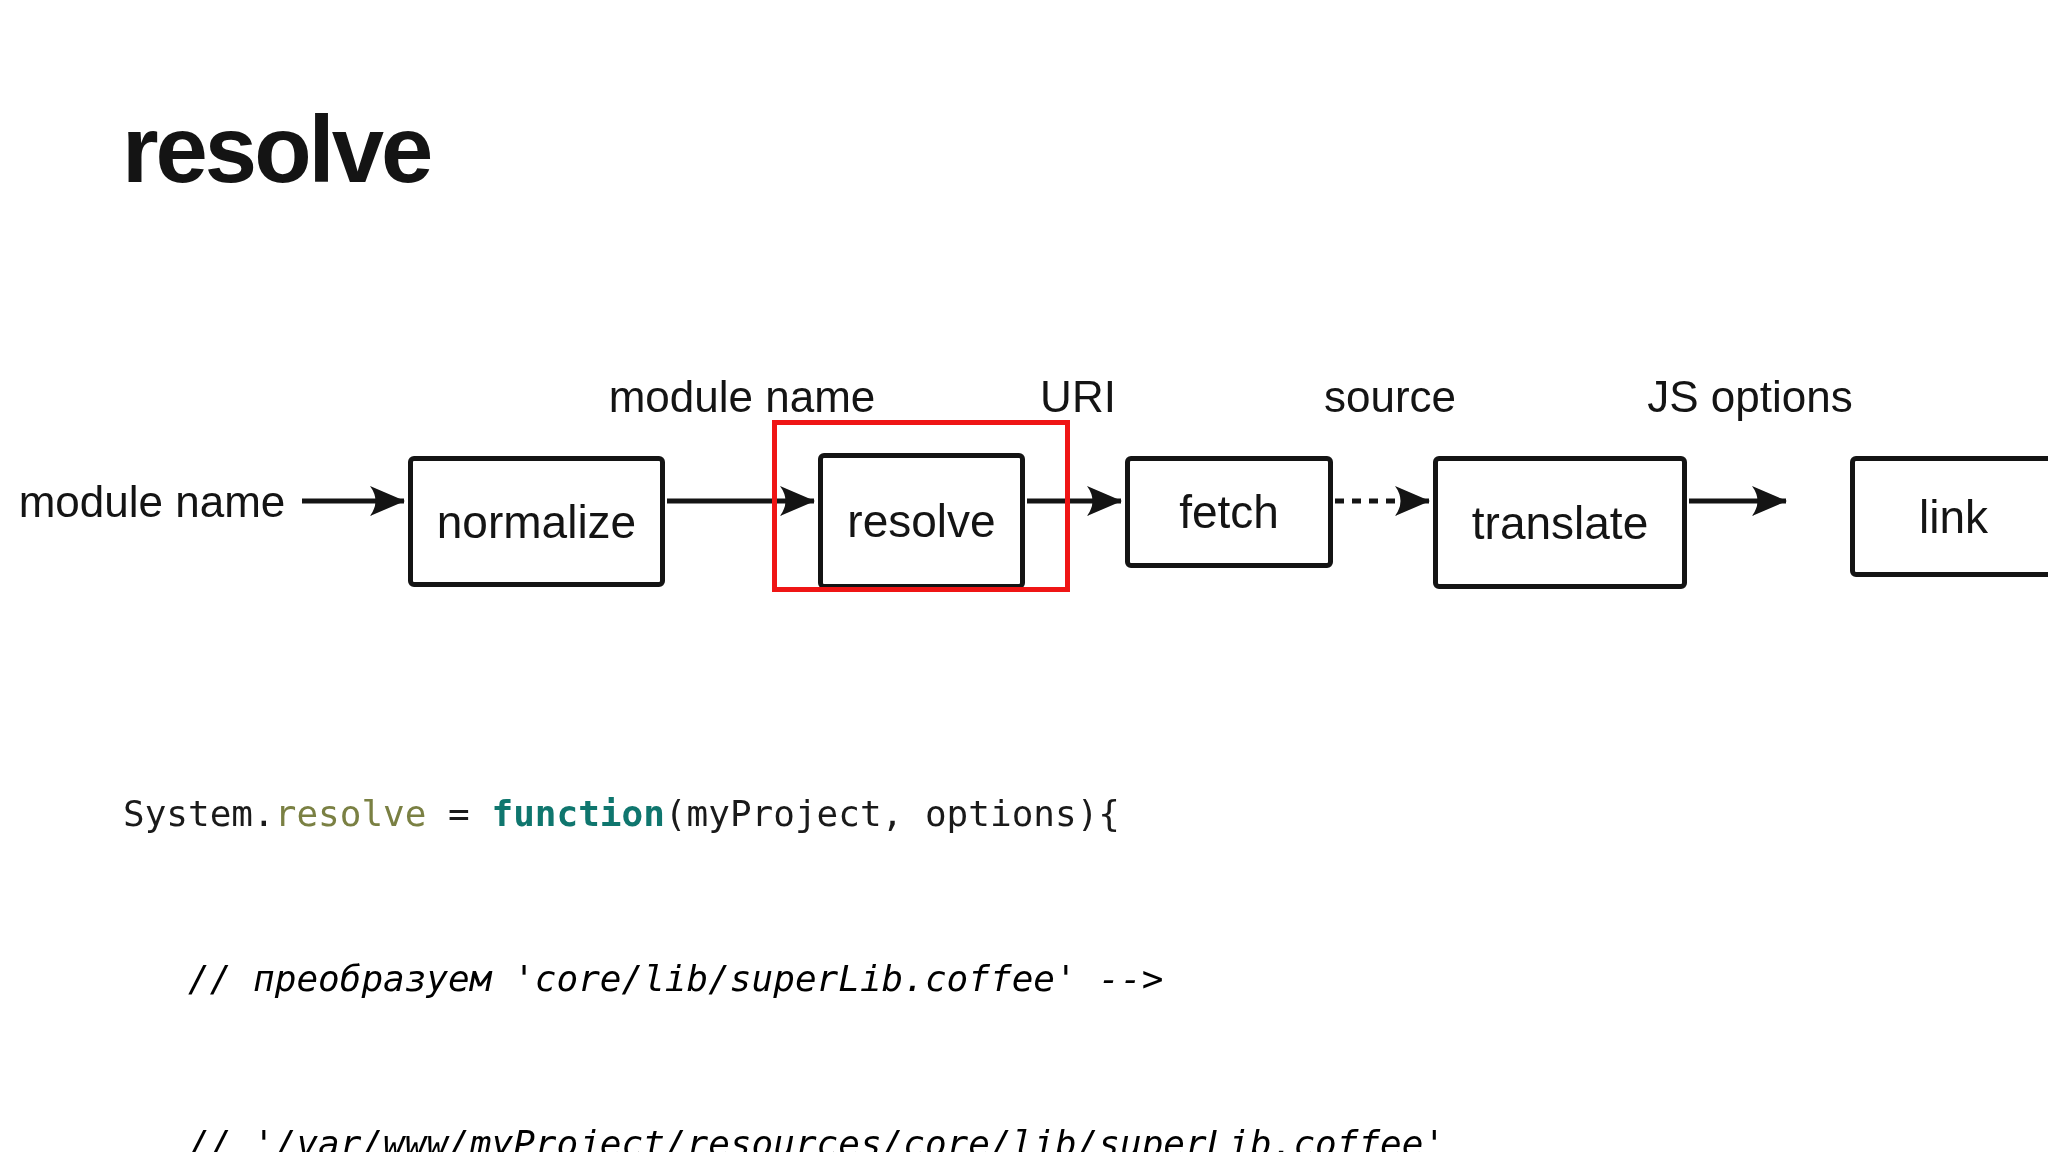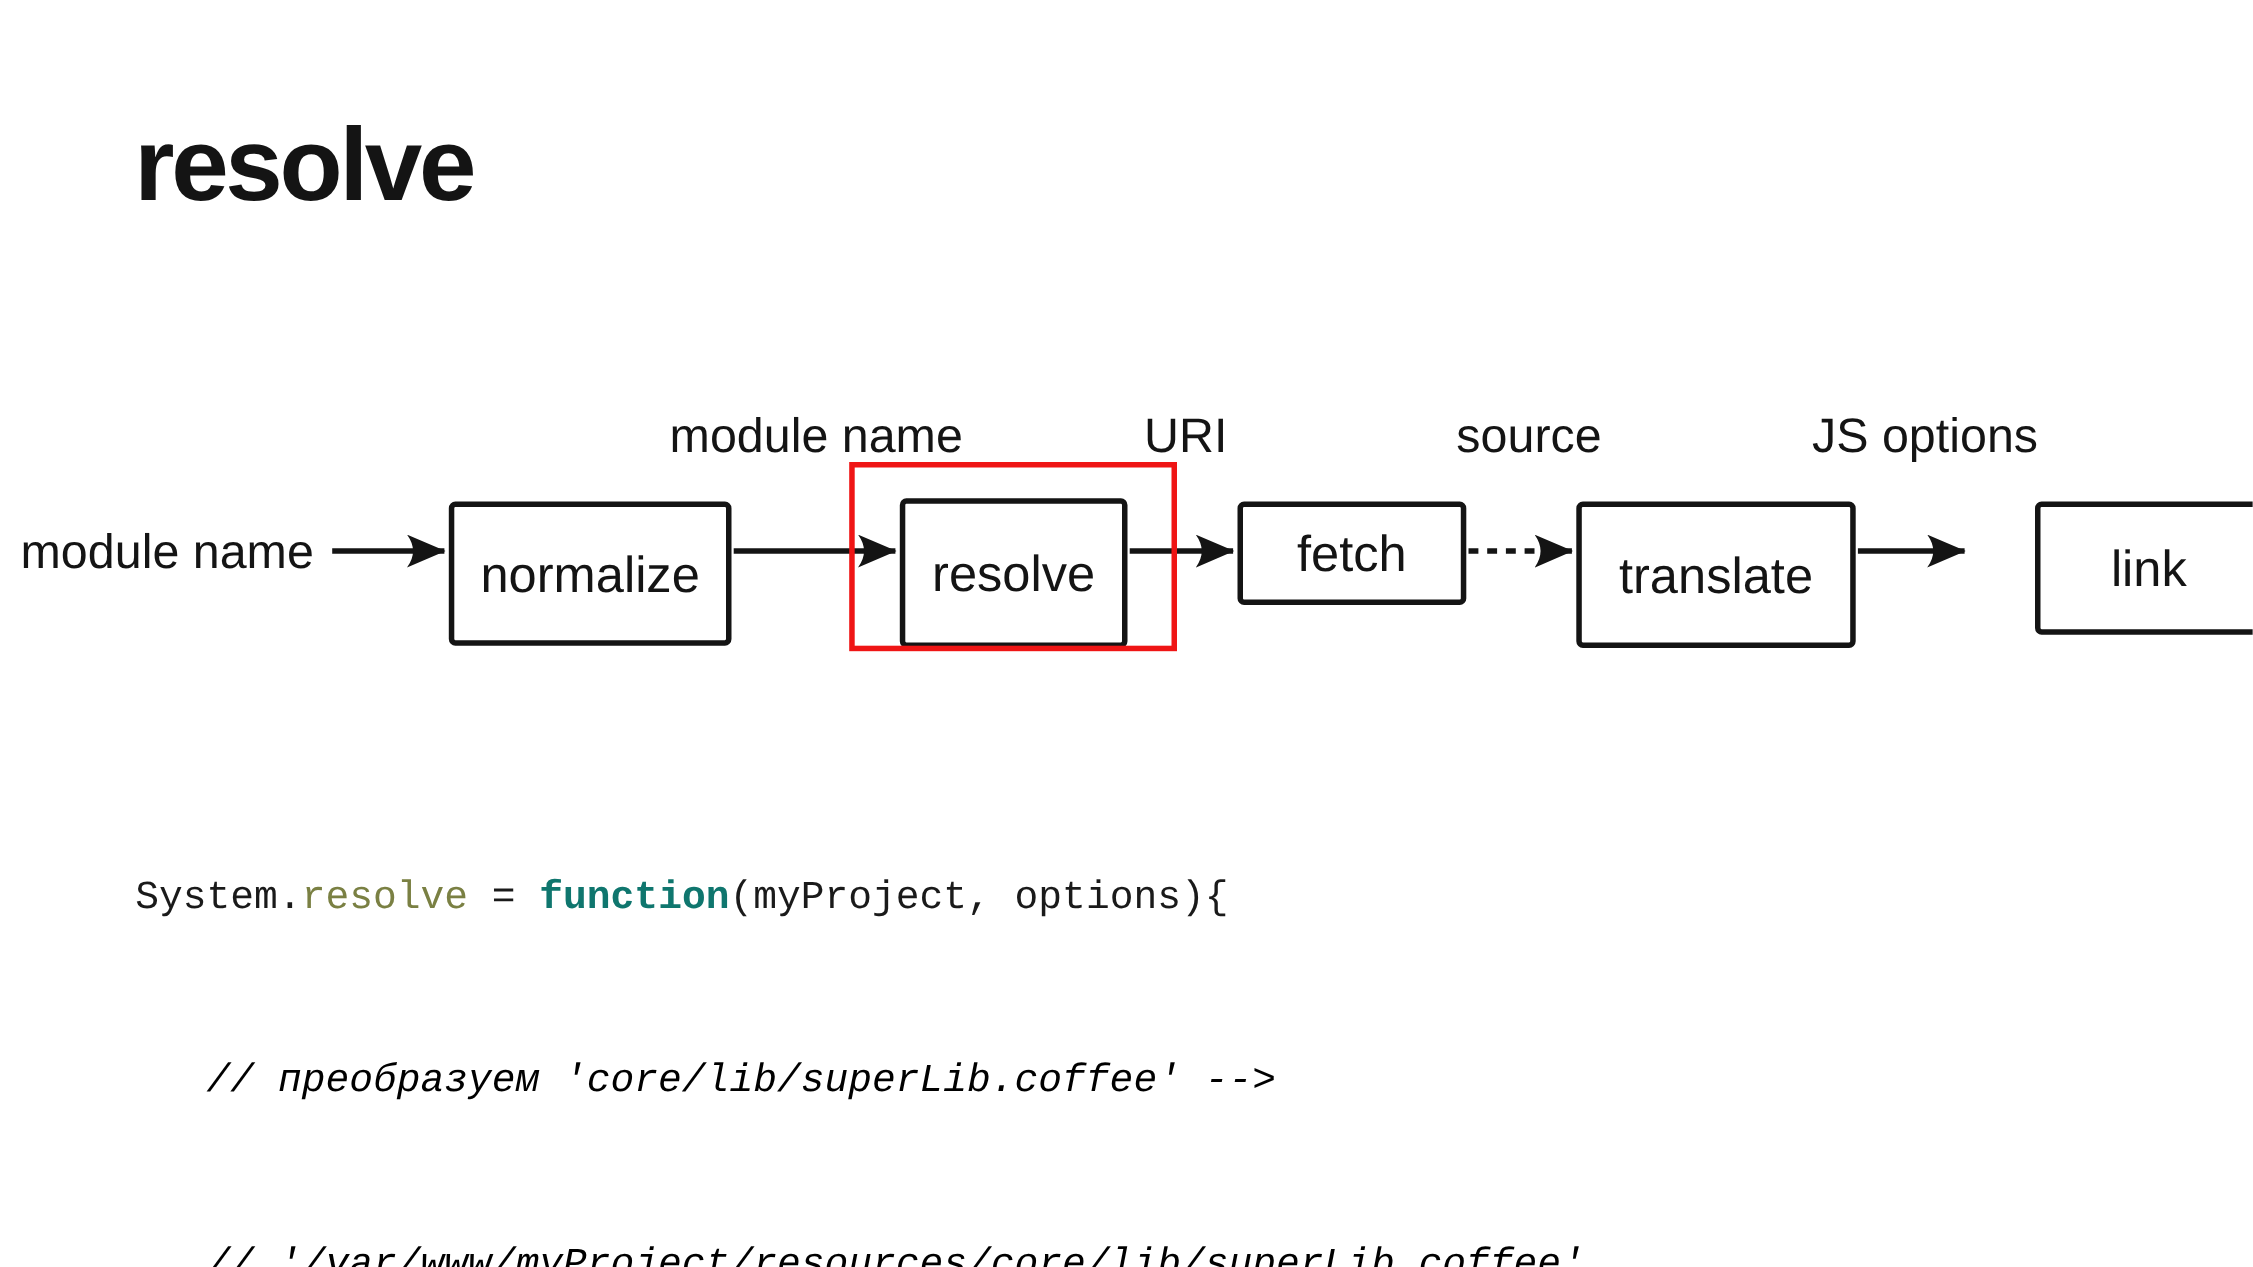--- a/index.html
+++ b/index.html
@@ -31,21 +31,21 @@
   }
   .input-label{
     position:absolute;left:14px;top:477px;width:276px;text-align:center;
     font-size:44px;color:#141414;white-space:nowrap;
   }
   .code{
     position:absolute;left:123px;top:676px;
     font-family:"DejaVu Sans Mono",monospace;font-size:36px;line-height:55px;
     color:#1a1a1a;white-space:pre;
   }
-  .code span{white-space:pre;font-family:Liberation Mono, monospace;}
+  .code span{white-space:pre;}
   .tok-prop{color:#7a8043;}
   .tok-kw{color:#0f766e;font-weight:bold;}
   .tok-comment{color:#000000;font-style:italic;}
 </style>
 </head>
 <body>
 
 <div class="slide">
 
   <h1 class="title">resolve</h1>
@@ -69,21 +69,21 @@
   <div class="edge-label" style="left:1078px">URI</div>
   <div class="edge-label" style="left:1390px">source</div>
   <div class="edge-label" style="left:1750px">JS options</div>
 
   <div class="stage-box" style="left:408px;top:432px;width:257px;height:131px">
     <span>normalize</span>
   </div>
   <div class="stage-box" style="left:818px;top:429px;width:207px;height:136px">
     <span>resolve</span>
   </div>
-  <div class="stage-box" style="left:1125px;top:432px;width:208px;height:94px">
+  <div class="stage-box" style="left:1125px;top:432px;width:208px;height:112px">
     <span>fetch</span>
   </div>
   <div class="stage-box" style="left:1433px;top:432px;width:254px;height:133px">
     <span>translate</span>
   </div>
   <div class="stage-box" style="left:1850px;top:432px;width:207px;height:121px">
     <span>link</span>
   </div>
 
   <div class="highlight-box" style="left: 772px; top: 420px; width: 298px; height: 172px; border-color: rgb(239, 21, 21);"></div>

